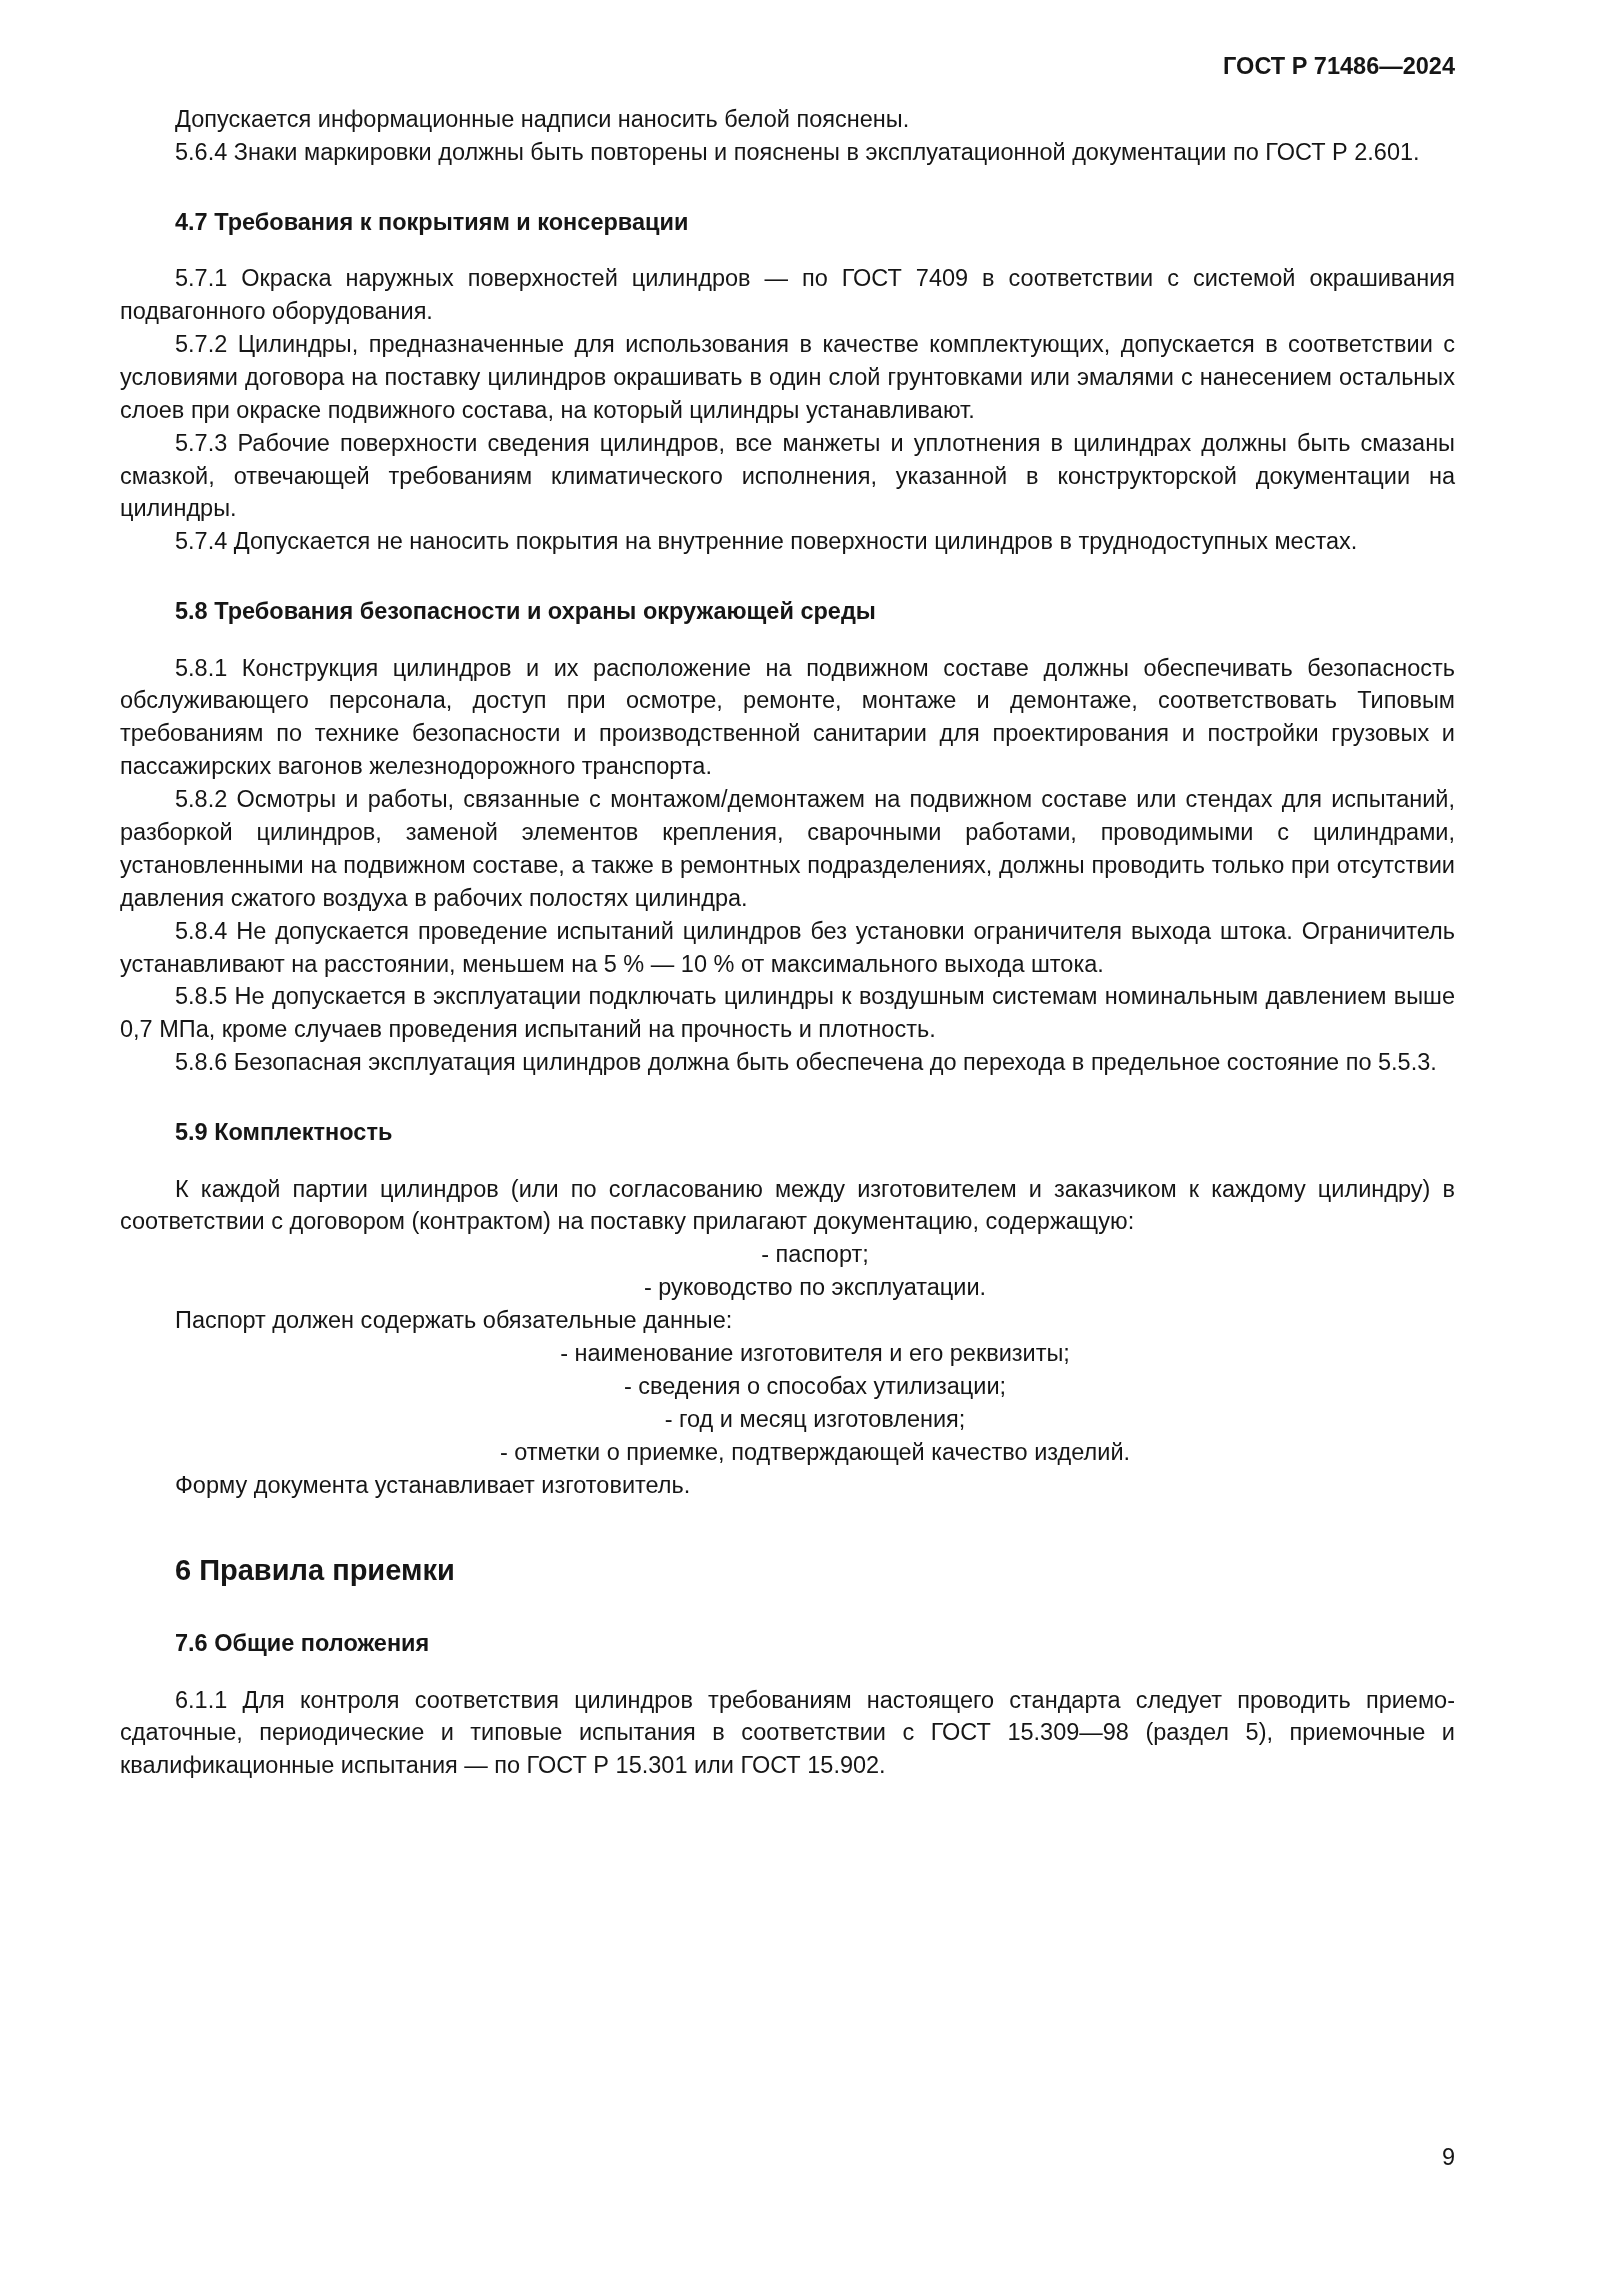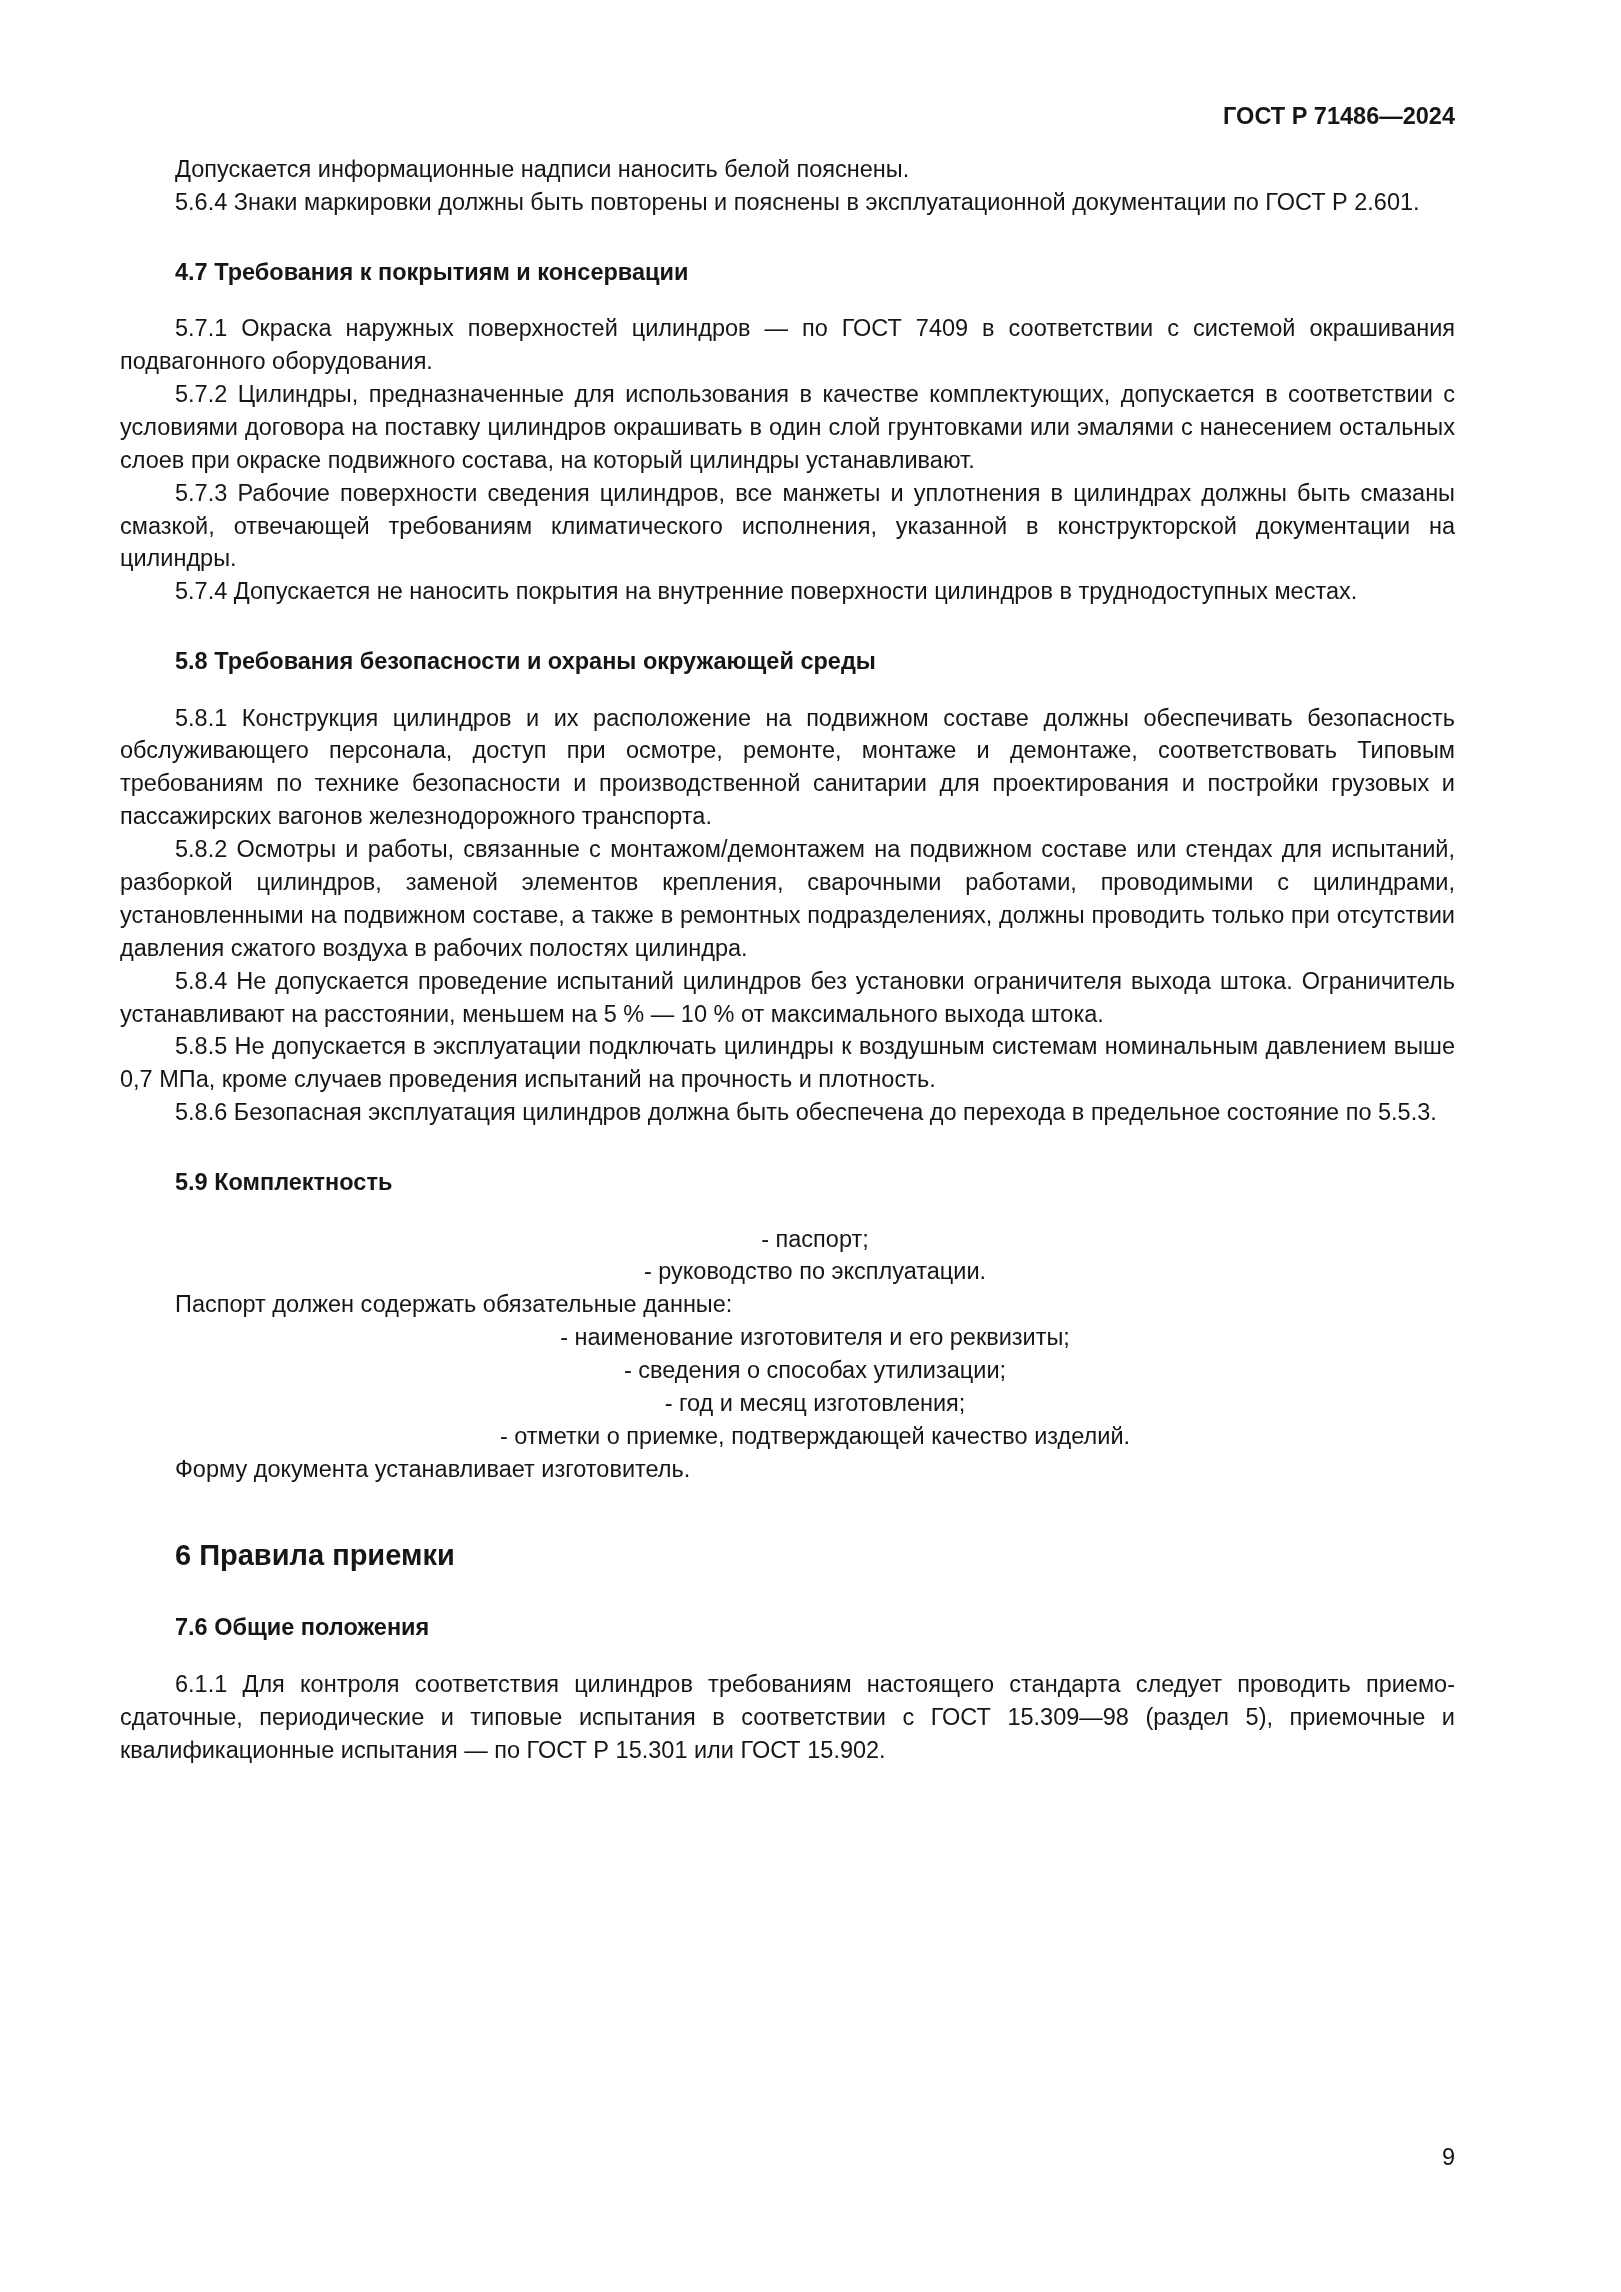--- a/index.html
+++ b/index.html
@@ -10,21 +10,21 @@
   body {
     width: 1621px;
     height: 2293px;
     position: relative;
     font-family: "Liberation Sans", "DejaVu Sans", sans-serif;
     color: #161616;
   }
   .page {
     position: absolute;
     inset: 0;
-    padding: 104px 166px 0 120px;
+    padding: 54px 166px 0 120px;
     box-sizing: border-box;
     background: #ffffff;
   }
   .doc-header {
     text-align: right;
     font-weight: bold;
     font-size: 23.5px;
     line-height: 25.5px;
     margin-bottom: 23.5px;
   }
@@ -78,20 +78,21 @@
       <div class="para">5.7.2 Цилиндры, предназначенные для использования в качестве комплектующих, допускается в соответствии с условиями договора на поставку цилиндров окрашивать в один слой грунтовками или эмалями с нанесением остальных слоев при окраске подвижного состава, на который цилиндры устанавливают.</div>
       <div class="para">5.7.3 Рабочие поверхности сведения цилиндров, все манжеты и уплотнения в цилиндрах должны быть смазаны смазкой, отвечающей требованиям климатического исполнения, указанной в конструкторской документации на цилиндры.</div>
       <div class="para">5.7.4 Допускается не наносить покрытия на внутренние поверхности цилиндров в труднодоступных местах.</div>
       <div class="heading-2">5.8 Требования безопасности и охраны окружающей среды</div>
       <div class="para">5.8.1 Конструкция цилиндров и их расположение на подвижном составе должны обеспечивать безопасность обслуживающего персонала, доступ при осмотре, ремонте, монтаже и демонтаже, соответствовать Типовым требованиям по технике безопасности и производственной санитарии для проектирования и постройки грузовых и пассажирских вагонов железнодорожного транспорта.</div>
       <div class="para">5.8.2 Осмотры и работы, связанные с монтажом/демонтажем на подвижном составе или стендах для испытаний, разборкой цилиндров, заменой элементов крепления, сварочными работами, проводимыми с цилиндрами, установленными на подвижном составе, а также в ремонтных подразделениях, должны проводить только при отсутствии давления сжатого воздуха в рабочих полостях цилиндра.</div>
       <div class="para">5.8.4 Не допускается проведение испытаний цилиндров без установки ограничителя выхода штока. Ограничитель устанавливают на расстоянии, меньшем на 5 % — 10 % от максимального выхода штока.</div>
       <div class="para">5.8.5 Не допускается в эксплуатации подключать цилиндры к воздушным системам номинальным давлением выше 0,7 МПа, кроме случаев проведения испытаний на прочность и плотность.</div>
       <div class="para">5.8.6 Безопасная эксплуатация цилиндров должна быть обеспечена до перехода в предельное состояние по 5.5.3.</div>
       <div class="heading-2">5.9 Комплектность</div>
+      <div class="para">К каждой партии цилиндров (или по согласованию между изготовителем и заказчиком к каждому цилиндру) в соответствии с договором (контрактом) на поставку прилагают документацию, содержащую:</div>
       <div class="list-item">- паспорт;</div>
       <div class="list-item">- руководство по эксплуатации.</div>
       <div class="para">Паспорт должен содержать обязательные данные:</div>
       <div class="list-item">- наименование изготовителя и его реквизиты;</div>
       <div class="list-item">- сведения о способах утилизации;</div>
       <div class="list-item">- год и месяц изготовления;</div>
       <div class="list-item">- отметки о приемке, подтверждающей качество изделий.</div>
       <div class="para">Форму документа устанавливает изготовитель.</div>
       <div class="heading-1">6 Правила приемки</div>
       <div class="heading-2">7.6 Общие положения</div>

